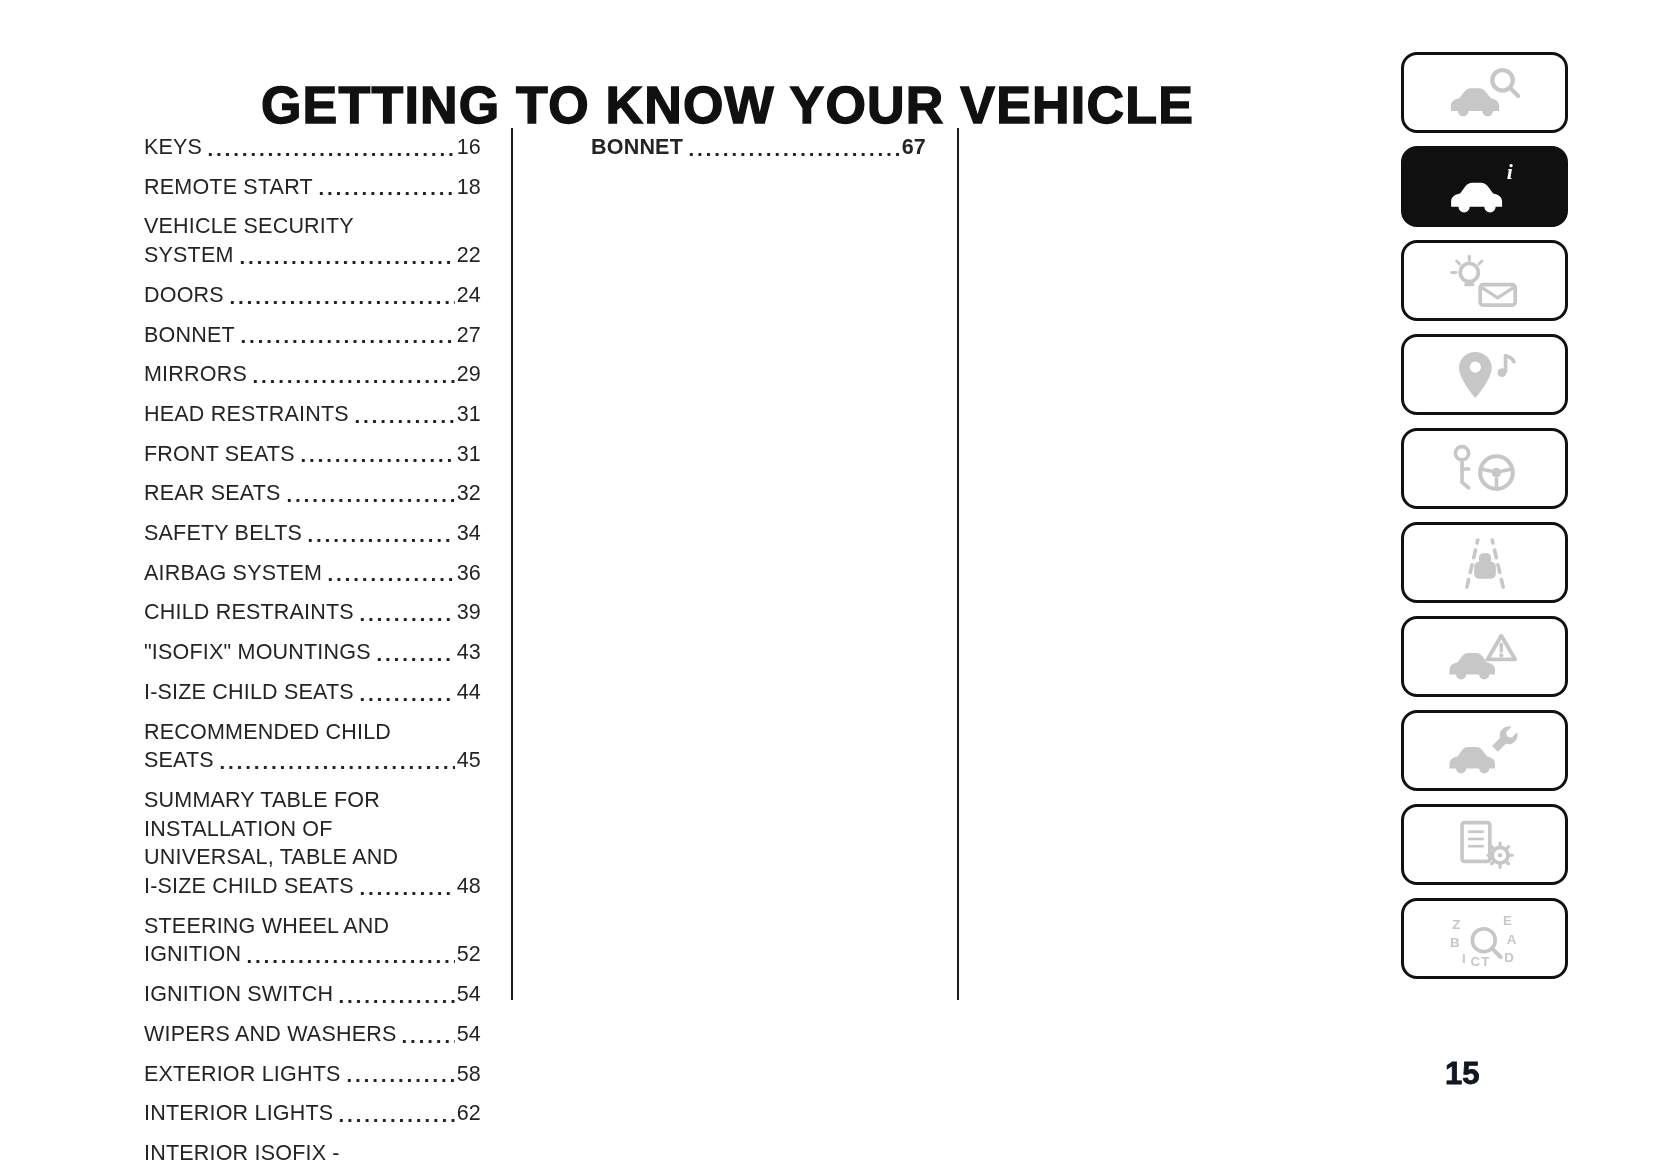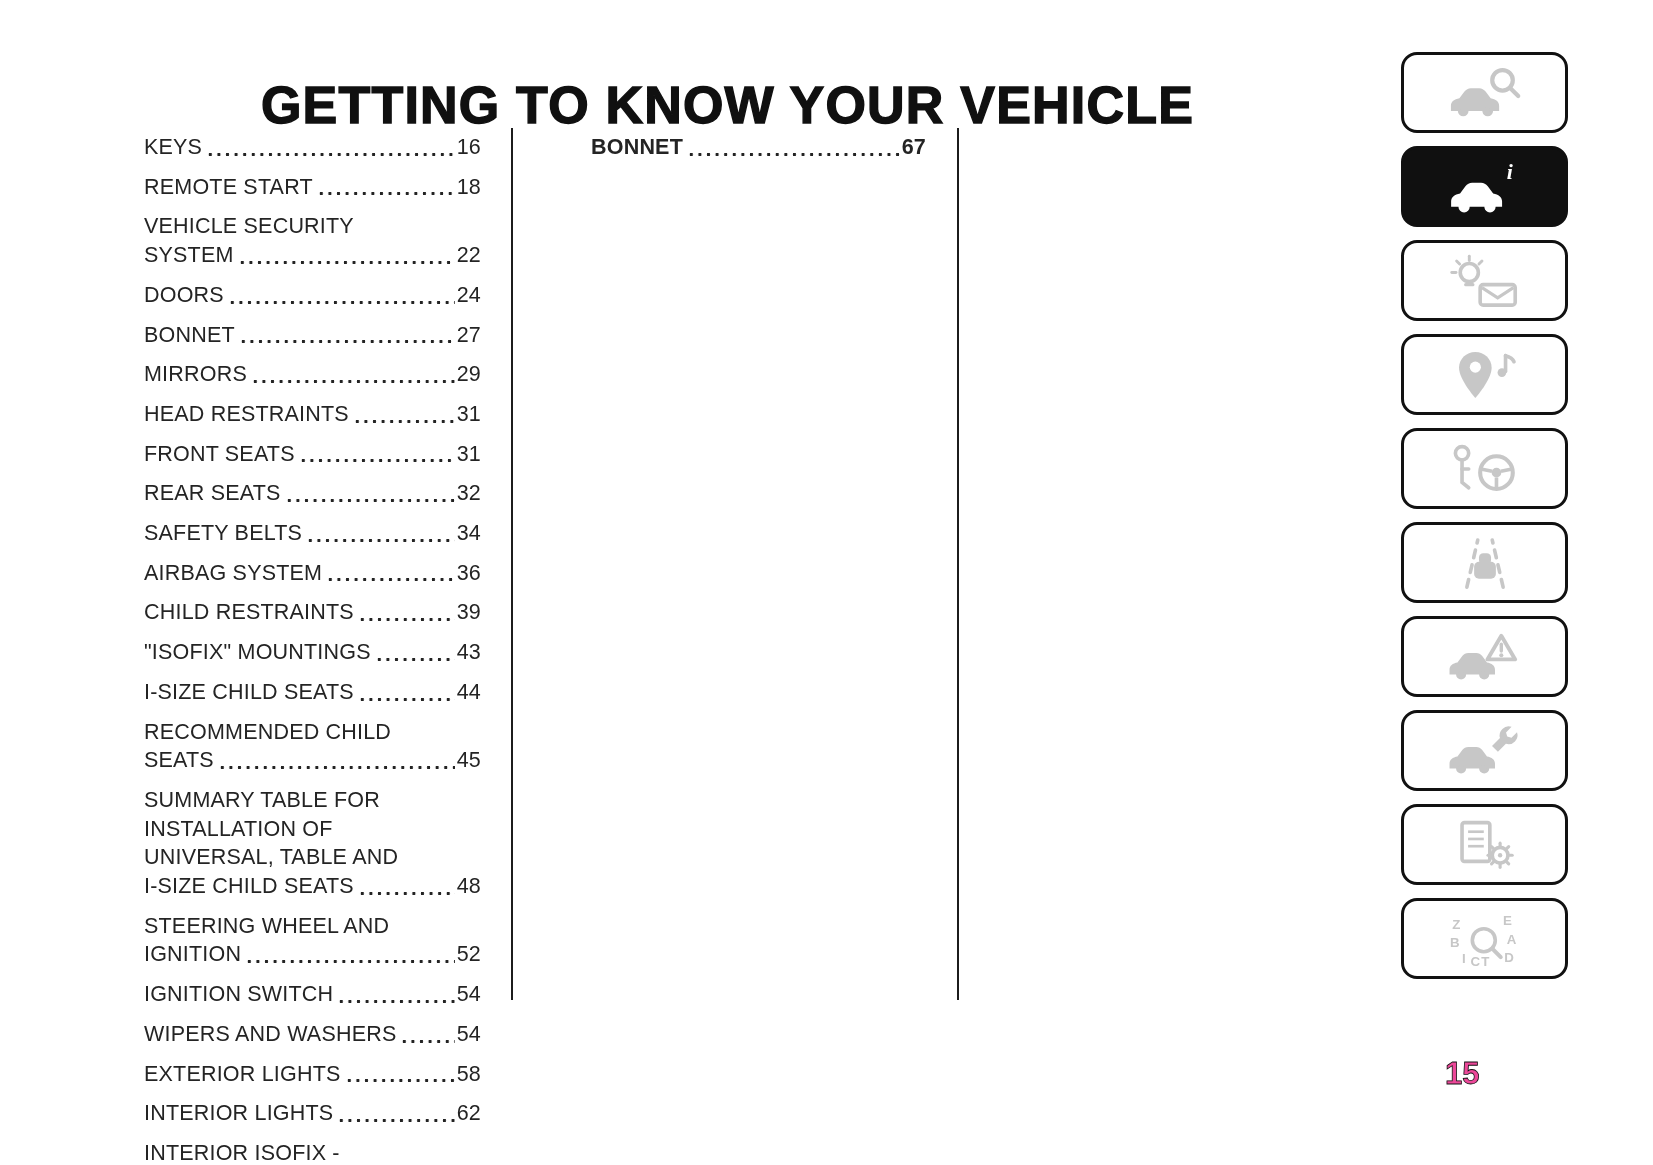--- a/index.html
+++ b/index.html
@@ -69,21 +69,21 @@
   }
   .tab .icon { color: #c7c7c7; display: block; }
   .tab .icon svg { display: block; width: 88px; height: 58px; }
   .tab.active { background: #101010; border-color: #101010; }
   .tab.active .icon { color: #ffffff; }
   .folio {
     position: absolute;
     left: 1445px; top: 1056px;
     font-size: 31px;
     font-weight: 700;
-    color: #ec4899;
+    color: #0f172a;
     -webkit-text-stroke: 0.8px #101010;
   }
 </style>
 </head>
 <body>
 
 <h1 class="title">GETTING TO KNOW YOUR VEHICLE</h1>
 
 <div class="toc-col">
     <div class="entry">

